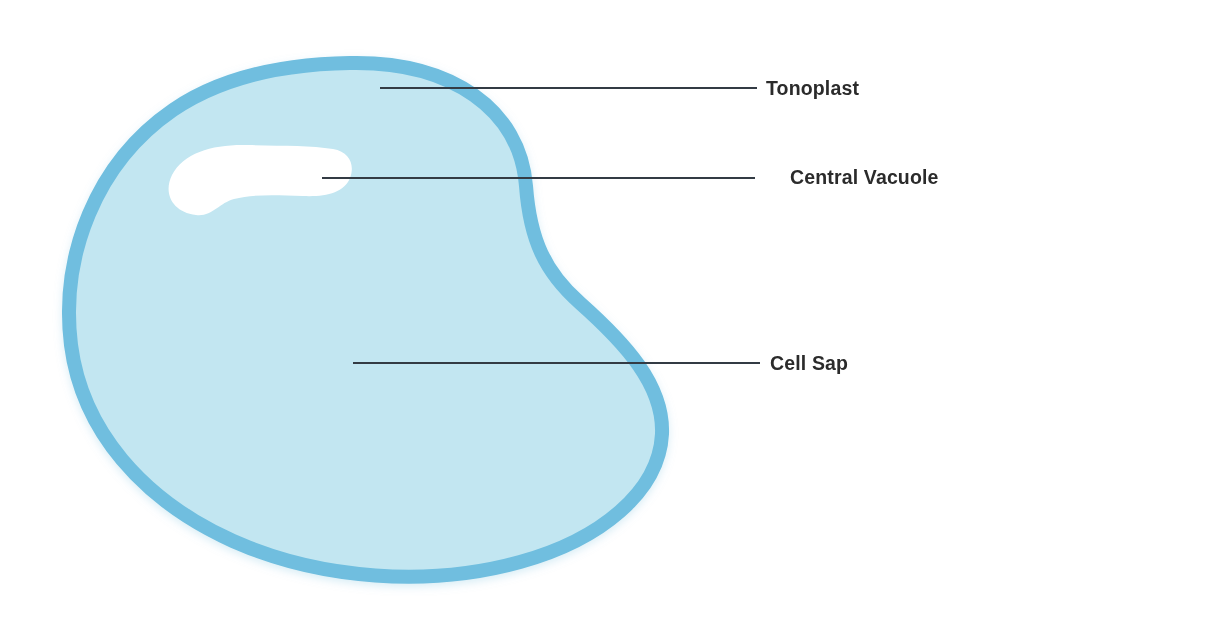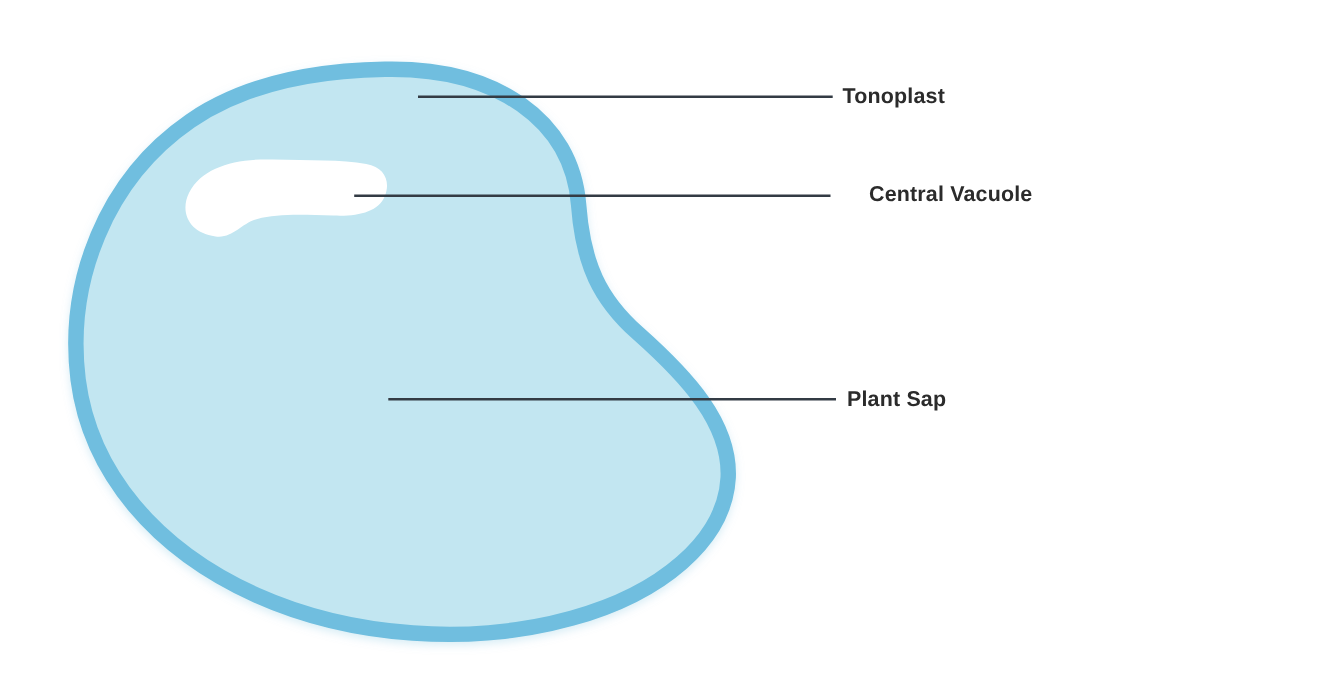--- a/index.html
+++ b/index.html
@@ -93,16 +93,16 @@
       <line x1="380" y1="88" x2="757" y2="88"></line>
       <line x1="322" y1="178" x2="755" y2="178"></line>
       <line x1="353" y1="363" x2="760" y2="363"></line>
     </g>
   </svg>
 
   <div class="callout-label" id="label-tonoplast">Tonoplast</div>
 
   <div class="callout-label" id="label-central-vacuole">Central Vacuole</div>
 
-  <div class="callout-label" id="label-cell-sap">Plant Sap</div>
+  <div class="callout-label" id="label-cell-sap">Cell Sap</div>
 
 
 </div>
 
 </body></html>

